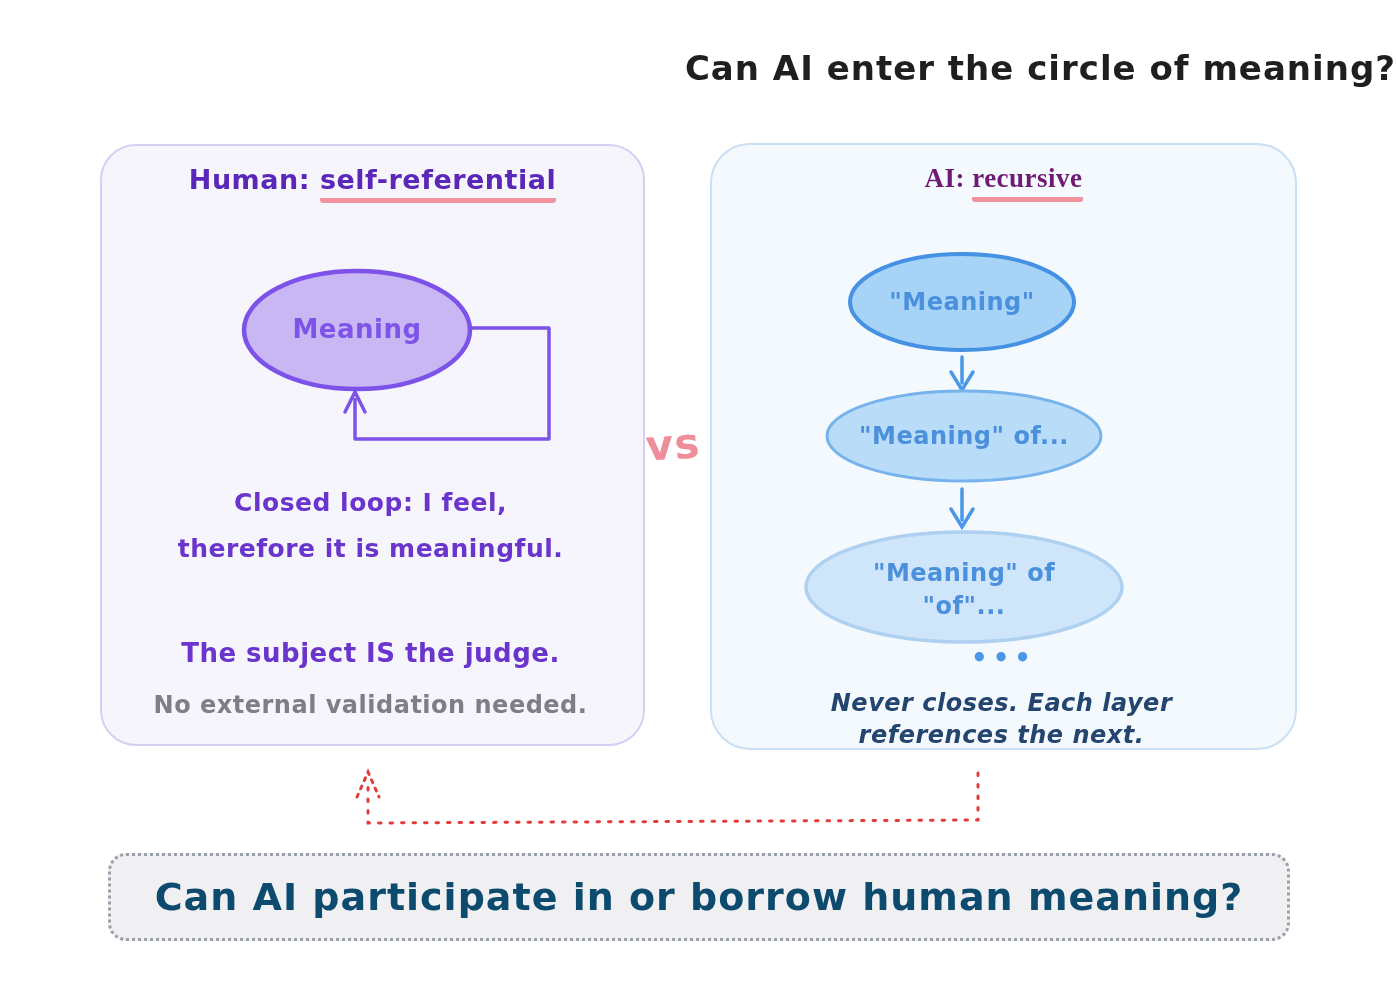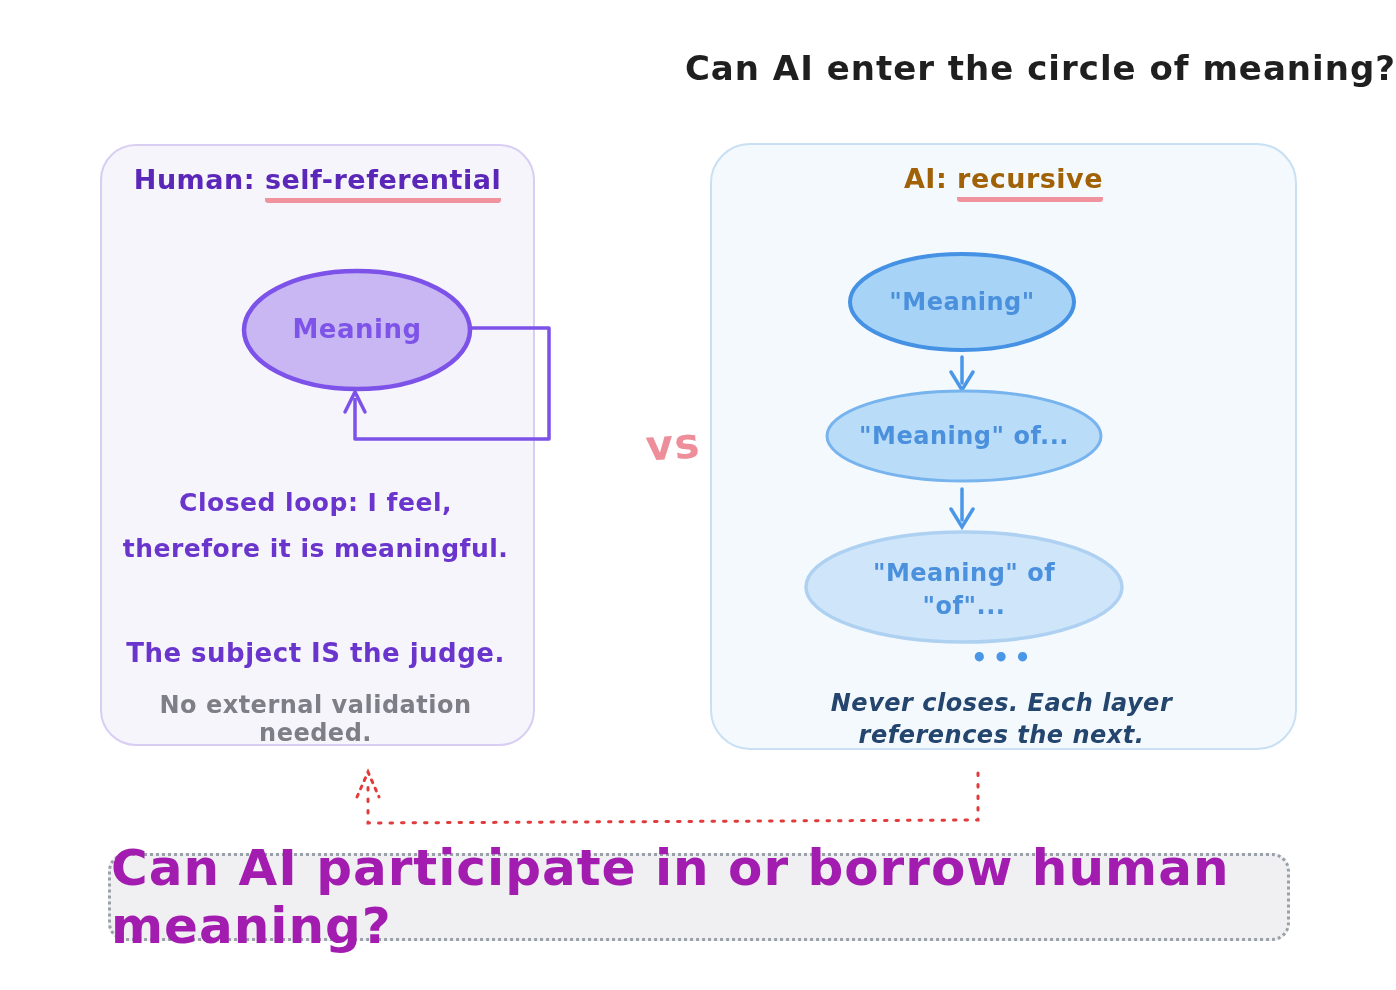--- a/index.html
+++ b/index.html
@@ -7,33 +7,33 @@
     position:relative;width:1396px;height:990px;background:#ffffff;
     font-family:"DejaVu Sans", sans-serif;overflow:hidden;
   }
   .title{
     position:absolute;top:48px;left:0;right:0;text-align:right;
     font-size:34px;font-weight:bold;color:#1f1f1f;letter-spacing:1px;
   }
   
   .panel{position:absolute;box-sizing:border-box;}
   .panel-left{
-    left:100px;top:144px;width:435px;height:602px;
+    left:100px;top:144px;width:545px;height:602px;
     background:#f7f5fc;border:2px solid #d8cdf3;border-radius:36px;
   }
   .panel-right{
     left:710px;top:143px;width:587px;height:607px;
     background:#f4f9fe;border:2px solid #c9dff3;border-radius:40px;
   }
   .panel-heading{
     position:absolute;top:18px;left:0;right:0;text-align:center;
     font-size:27px;font-weight:bold;letter-spacing:0.5px;
   }
   .panel-left .panel-heading{color:#5a27b8;}
-  .panel-right .panel-heading{color:#a16207;}
+  .panel-right .panel-heading{color:#701a75;font-family:Liberation Serif, serif;}
   .hl-underline{
     display:inline-block;border-bottom:5px solid #f0939e;
     border-radius:3px;padding-bottom:3px;
   }
   .shape-svg{position:absolute;left:0;top:0;pointer-events:none;}
   .node-label{
     position:absolute;text-align:center;font-weight:bold;letter-spacing:0.5px;
   }
   .lbl-meaning{left:142px;top:168px;width:226px;font-size:26px;color:#7e54e8;}
   .cap{position:absolute;left:0;right:4px;text-align:center;letter-spacing:0.5px;}
@@ -58,21 +58,21 @@
     font-size:42px;font-weight:bold;color:#ee8e9a;transform:rotate(-4deg);
     letter-spacing:1px;
   }
   .connector-svg{position:absolute;left:0;top:0;pointer-events:none;}
   .question-box{
     position:absolute;left:108px;top:853px;width:1182px;height:88px;
     box-sizing:border-box;background:#f0f0f3;border:3px dotted #9aa0a8;
     border-radius:18px;display:flex;align-items:center;justify-content:center;
   }
   .question-text{
-    font-size:50px;font-weight:bold;color:#a21caf;letter-spacing:1px;
+    font-size:38px;font-weight:bold;color:#0c4a6e;letter-spacing:1px;
   }
 </style>
 </head>
 <body>
 
 <div class="canvas">
 
   <div class="title">Can AI enter the circle of meaning?</div>
 
   <div class="panel panel-left">

